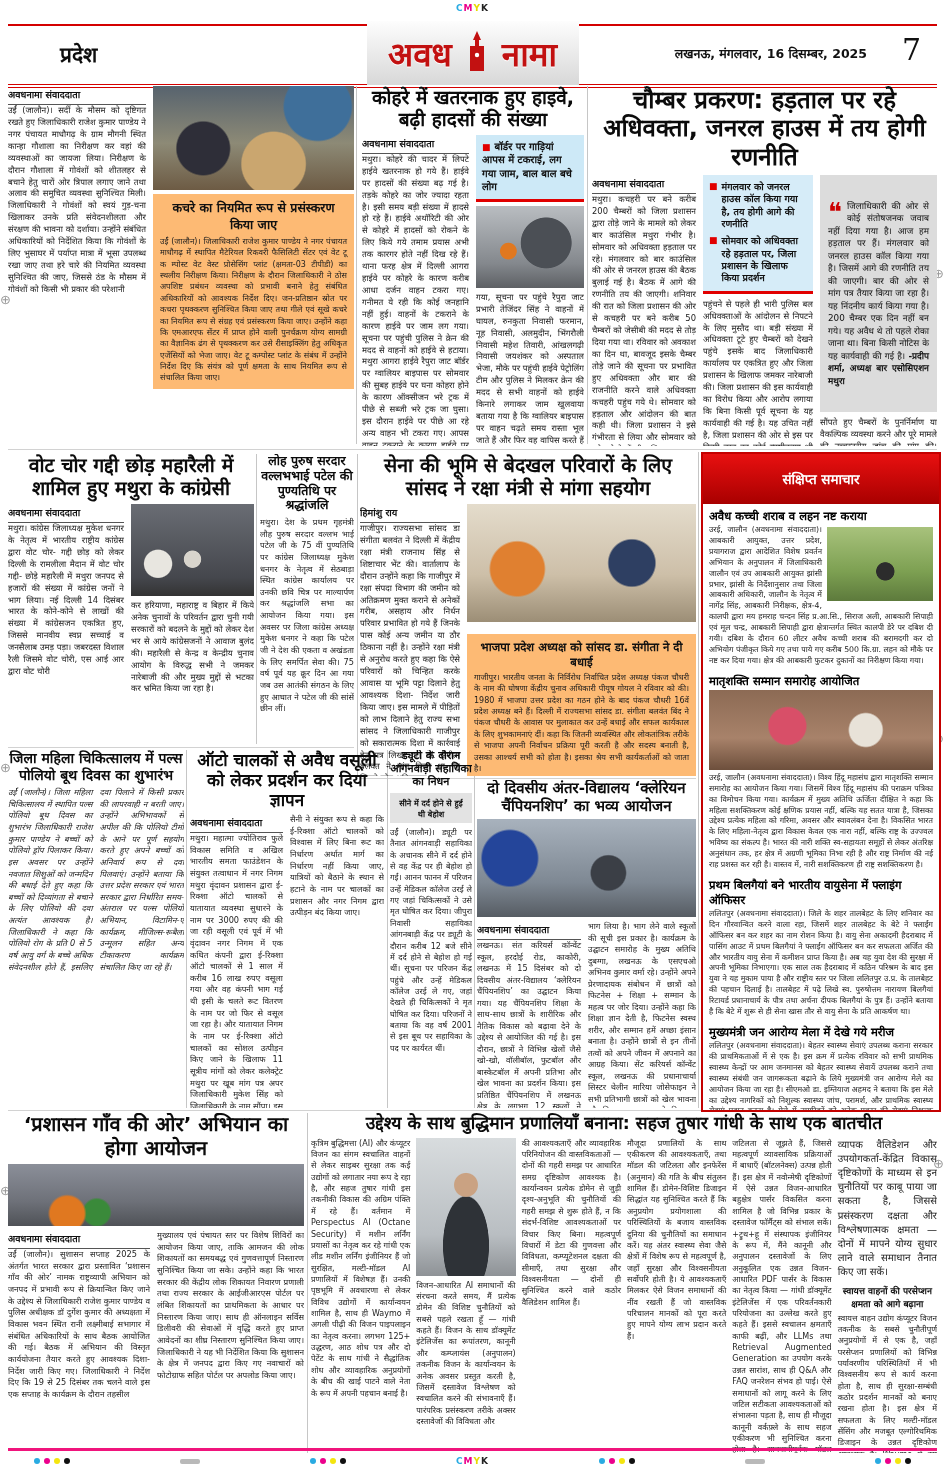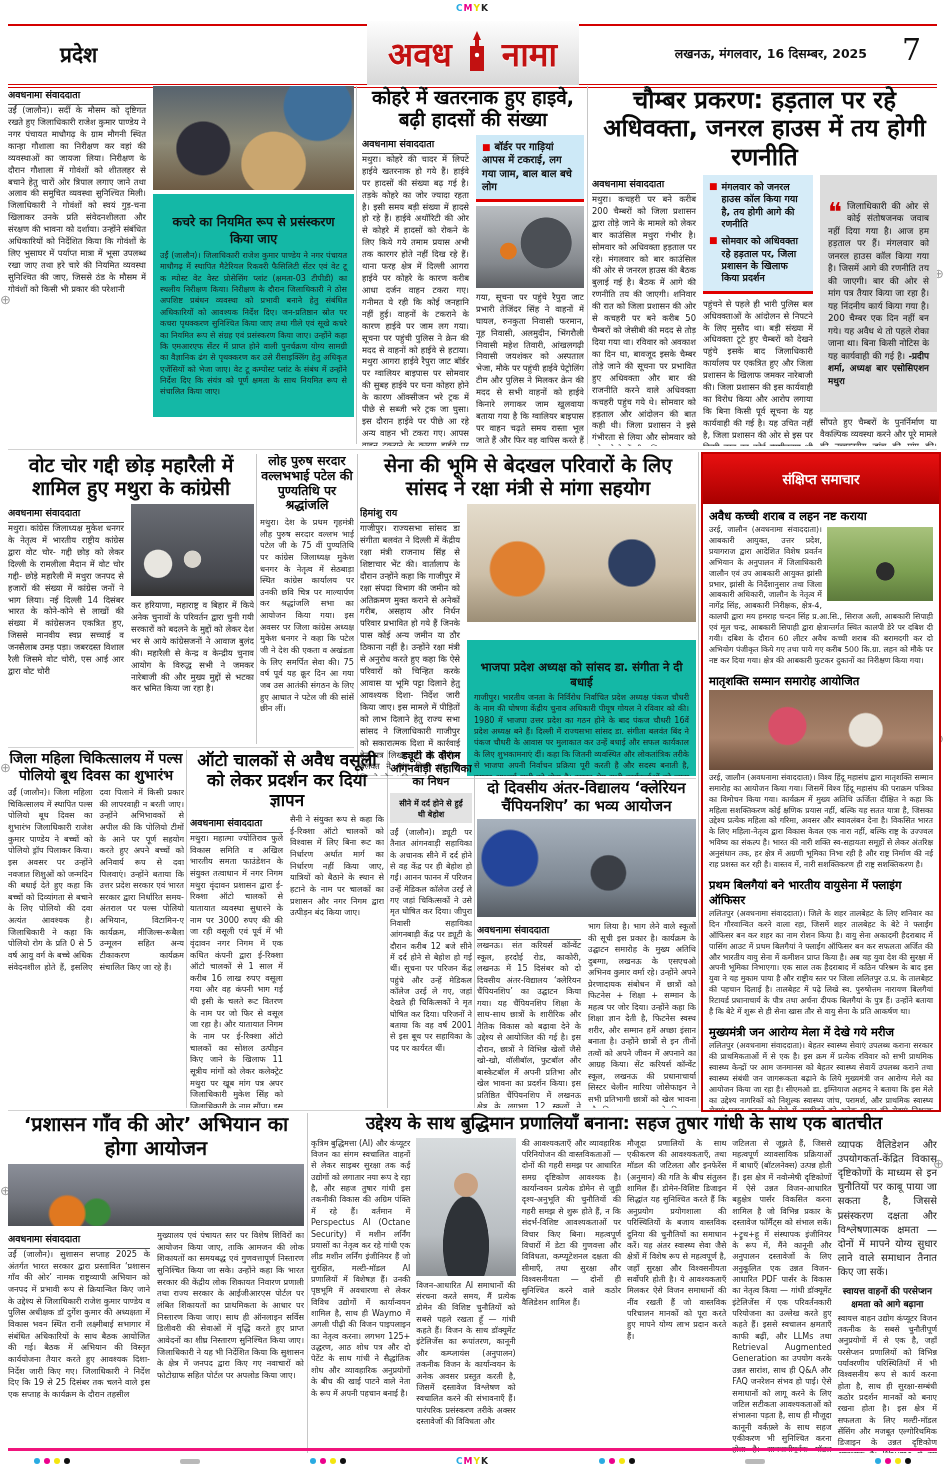--- a/index.html
+++ b/index.html
@@ -22,23 +22,23 @@
             background:linear-gradient(#fdfdfd,#d8d8d8);display:flex;align-items:center;justify-content:center;gap:14px;font-family:Liberation Mono, monospace;}
   .masthead .mword{font-size:33px;font-weight:bold;color:#c21111;text-shadow:0 1px 0 #fff;}
   .date-label{position:absolute;right:70px;top:19px;font-size:12.5px;font-weight:bold;}
   .page-number{position:absolute;right:16px;top:6px;font-size:30px;font-family:"DejaVu Serif",serif;}
   
   .art{position:absolute;overflow:hidden;}
   .hl{font-weight:bold;text-align:center;line-height:1.18;color:#0b0b0b;margin:0 0 4px 0;}
   .byline{font-weight:bold;font-size:9.5px;border-bottom:1px solid #555;padding:2px 0 3px;margin-bottom:0;}
   .body{font-size:8.4px;line-height:1.42;text-align:justify;color:#1c1c1c;}
   .row{display:flex;gap:7px;}
-  .cols2{column-count:2;column-gap:7px;}
+  .cols2{column-count:2;column-gap:7px;font-style:italic;}
   .ph{position:relative;width:100%;}
-  .ybox{background:#14b8a6;padding:19px 7px;}
+  .ybox{background:#fdba74;padding:5px 7px;}
   .ybox-t{font-weight:bold;text-align:center;font-size:12.5px;margin-bottom:3px;}
   .ybox .body{font-size:8px;}
   .bluebox{background:#cde9f7;border-bottom:3px solid #e10000;padding:5px 6px;font-weight:bold;font-size:10px;line-height:1.35;}
   .bullets{background:#d6ecf8;border-bottom:3px solid #e10000;padding:6px 6px;}
   .bi{font-weight:bold;font-size:9.5px;line-height:1.3;margin-bottom:5px;display:flex;}
   .sq{color:#e10000;margin-right:4px;font-size:9px;}
   .quote{background:#dcdcdc;padding:25px 8px;font-size:8.8px;line-height:1.42;text-align:justify;}
   .quote::before{content:"\275D";color:#cc0000;font-size:26px;line-height:0.8;float:left;margin:2px 5px 0 0;font-family:"DejaVu Serif",serif;}
   .qattrib{font-weight:bold;}
   .inset{background:#e3e3e3;padding:4px 5px;font-weight:bold;font-size:8px;text-align:center;margin:4px 0;}
@@ -187,21 +187,21 @@
 
   <div class="art" style="left:360px;top:454px;width:336px;height:322px">
     <div class="hl" style="font-size:19.5px">सेना की भूमि से बेदखल परिवारों के लिए सांसद ने रक्षा मंत्री से मांगा सहयोग</div>
     <div class="row">
       <div style="width:100px;flex:none">
         <div class="byline">हिमांशु राय</div>
         <div class="body">गाजीपुर। राज्यसभा सांसद डा संगीता बलवंत ने दिल्ली में केंद्रीय रक्षा मंत्री राजनाथ सिंह से शिष्टाचार भेंट की। वार्तालाप के दौरान उन्होंने कहा कि गाजीपुर में रक्षा संपदा विभाग की जमीन को अतिक्रमण मुक्त कराने से अनेकों गरीब, असहाय और निर्धन परिवार प्रभावित हो गये हैं जिनके पास कोई अन्य जमीन या ठौर ठिकाना नहीं है। उन्होंने रक्षा मंत्री से अनुरोध करते हुए कहा कि ऐसे परिवारों को चिन्हित करके आवास या भूमि पट्टा दिलाने हेतु आवश्यक दिशा- निर्देश जारी किया जाए। इस मामले में पीड़ितों को लाभ दिलाने हेतु राज्य सभा सांसद ने जिलाधिकारी गाजीपुर को सकारात्मक दिशा में कार्रवाई हेतु पत्र लिखा था। डॉ. संगीता बलवंत ने मांग किया था कि जितने लोग अतिक्रमण</div>
       </div>
       <div style="flex:1">
         <div class="ph ph-rajnath" style="height:118px"></div>
-        <div class="ybox" style="margin-top:18px">
+        <div class="ybox" style="margin-top:12px">
           <div class="ybox-t" style="font-size:11.5px">भाजपा प्रदेश अध्यक्ष को सांसद डा. संगीता ने दी बधाई</div>
           <div class="body">गाजीपुर। भारतीय जनता के निर्विरोध निर्वाचित प्रदेश अध्यक्ष पंकज चौधरी के नाम की घोषणा केंद्रीय चुनाव अधिकारी पीयूष गोयल ने रविवार को की। 1980 में भाजपा उत्तर प्रदेश का गठन होने के बाद पंकज चौधरी 16वें प्रदेश अध्यक्ष बने हैं। दिल्ली में राज्यसभा सांसद डा. संगीता बलवंत बिंद ने पंकज चौधरी के आवास पर मुलाकात कर उन्हें बधाई और सफल कार्यकाल के लिए शुभकामनाएं दीं। कहा कि जितनी व्यवस्थित और लोकतांत्रिक तरीके से भाजपा अपनी निर्वाचन प्रक्रिया पूरी करती है और सदस्य बनाती है, उसका आश्चर्य सभी को होता है। इसका श्रेय सभी कार्यकर्ताओं को जाता है।</div>
         </div>
       </div>
     </div>
 
   </div>
 
   <div class="sidebar">
     <div class="sb-h">संक्षिप्त समाचार</div>

